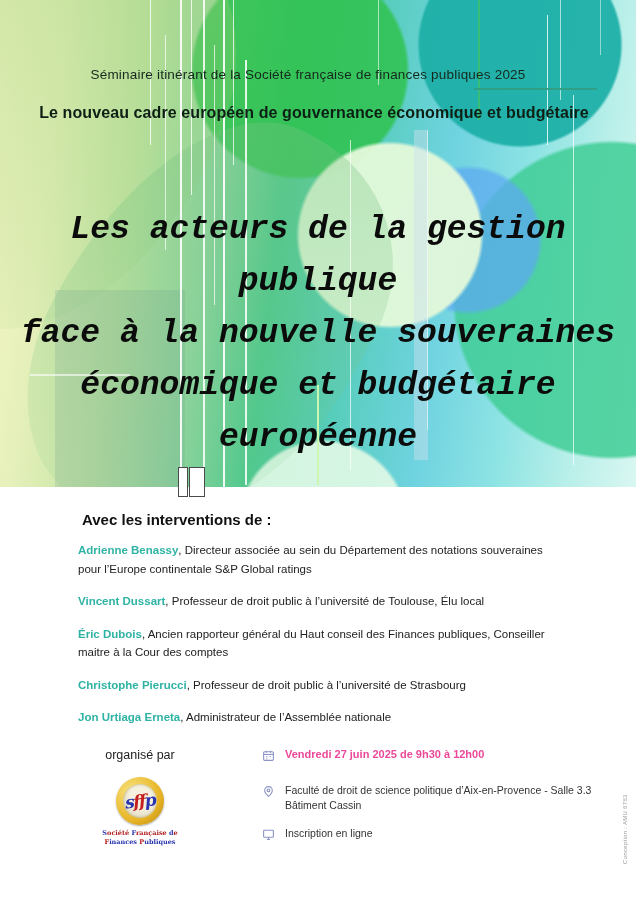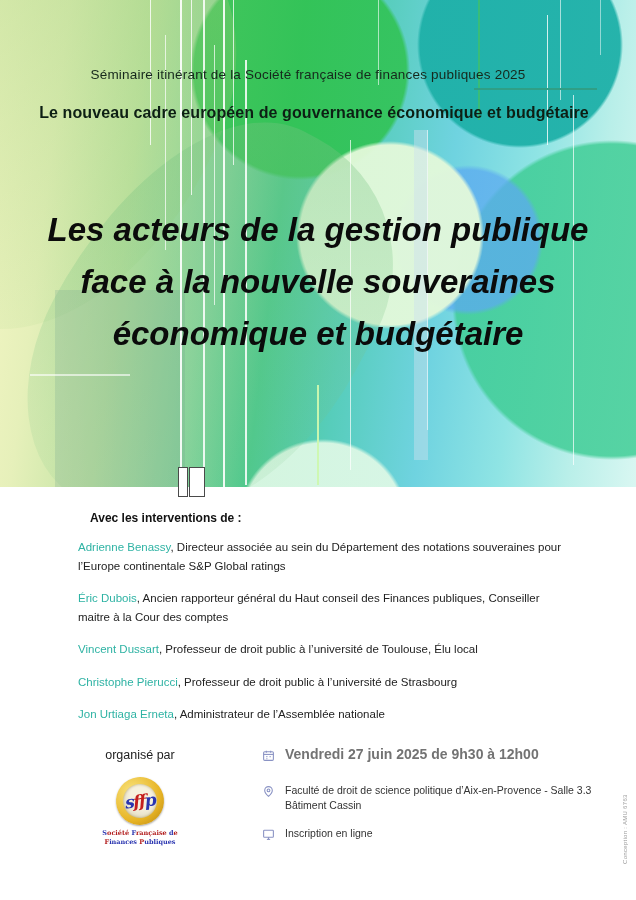--- a/index.html
+++ b/index.html
@@ -32,36 +32,36 @@
   .blue-band{position:absolute;left:414px;top:130px;width:14px;height:330px;background:rgba(205,224,238,.45);}
   .vline,.hline{position:absolute;pointer-events:none;}
 
   
   .hdr1{position:absolute;left:0;right:20px;top:67px;text-align:center;
     font-size:13.5px;color:#16281c;letter-spacing:.2px;}
   .hdr2{position:absolute;left:0;right:8px;top:104px;text-align:center;
     font-size:16px;font-weight:bold;color:#0d1f14;letter-spacing:.1px;}
   .accent-rule{position:absolute;left:474px;top:88px;width:123px;height:2px;background:#2f9f86;}
   .main-title{position:absolute;left:0;right:0;top:204px;text-align:center;
-    font-family:Liberation Sans, sans-serif;font-style:italic;font-weight:bold;
+    font-family:Liberation Mono, monospace;font-style:italic;font-weight:bold;
     font-size:33px;line-height:52px;color:#0b0b0b;}
 
   
   .tr-box{position:absolute;left:78px;top:467px;width:97px;height:28px;background:#fff;
     border:1.4px solid #4a4a4a;display:flex;align-items:center;justify-content:center;
     font-size:14px;color:#2a2a2a;letter-spacing:.2px;}
   .tr-strip{position:absolute;top:467px;height:28px;background:#fff;border:1.2px solid #4a4a4a;}
   .tr-strip.s1{left:178px;width:8px;}
   .tr-strip.s2{left:189px;width:14px;}
 
   
   .speakers{position:absolute;left:78px;top:511px;width:486px;}
-  .speakers .heading{font-size:12px;font-weight:bold;color:#111;margin:0 0 13px 12px;}
+  .speakers .heading{font-size:15px;font-weight:bold;color:#111;margin:0 0 13px 4px;}
   .speaker{font-size:11.5px;line-height:18.5px;margin:0 0 14px 0;color:#222;}
-  .speaker .name{font-weight:normal;color:#2fb3a4;}
+  .speaker .name{font-weight:bold;color:#2fb3a4;}
 
   
   .organized{position:absolute;left:85px;top:748px;width:110px;text-align:center;font-size:12.5px;color:#222;}
   .coin{position:absolute;left:116px;top:777px;width:48px;height:48px;border-radius:50%;transform:rotate(-6deg);
     background:radial-gradient(circle at 35% 30%,#f9e47e,#e7b425 62%,#b5820f 100%);
     box-shadow:0 1px 2px rgba(0,0,0,.35);display:flex;align-items:center;justify-content:center;}
   .coin-inner{width:34px;height:34px;border-radius:50%;
     background:radial-gradient(circle at 60% 35%,#f6f1de 0 40%,#e8e2ca 70%,#d9d2b4 100%);
     box-shadow:inset 0 0 3px rgba(120,90,10,.5);
     display:flex;align-items:center;justify-content:center;}
@@ -73,21 +73,21 @@
     font-family:"DejaVu Serif",serif;font-size:6.5px;line-height:9px;font-weight:bold;}
   .logo-caption .l1{color:#b32020;}
   .logo-caption .l1 .cap{color:#2a35b0;}
   .logo-caption .l2{color:#2a35b0;}
   .logo-caption .l2 .cap{color:#b32020;}
 
   .info{position:absolute;left:262px;top:747px;width:330px;}
   .info-row{display:flex;margin-bottom:13px;}
   .info-icon{width:23px;flex:0 0 23px;padding-top:1px;color:#8a93c4;}
   .info-text{font-size:10.5px;line-height:15px;color:#333;}
-  .info-row.date .info-text{font-size:14px;font-weight:bold;color:#737373;line-height:15px;}
+  .info-row.date .info-text{font-size:11px;font-weight:bold;color:#ec4899;line-height:15px;}
   .info-row.date{margin-bottom:17px;}
   .url{color:#333;text-decoration:none;}
 
   .credit{position:absolute;right:8px;top:764px;height:100px;
     writing-mode:vertical-rl;transform:rotate(180deg);
     font-size:6px;color:#999;letter-spacing:.3px;}
 </style>
 </head>
 <body>
 
@@ -121,31 +121,32 @@
 
     <div class="accent-rule"></div>
 
     <div class="hdr1">Séminaire itinérant de la Société française de finances publiques 2025</div>
     <div class="hdr2">Le nouveau cadre européen de gouvernance économique et budgétaire</div>
 
     <div class="main-title">
       <span>Les acteurs de la gestion publique</span><br>
       <span>face à la nouvelle souveraines</span><br>
       <span>économique et budgétaire</span><br>
+      <span>européenne</span>
     </div>
   </div>
 
   <div class="tr-strip s1"></div>
   <div class="tr-strip s2"></div>
 
   <div class="speakers">
     <p class="heading">Avec les interventions de :</p>
     <p class="speaker"><span class="name">Adrienne Benassy</span><span>, Directeur associée au sein du Département des notations souveraines pour l’Europe continentale S&amp;P Global ratings</span></p>
+    <p class="speaker"><span class="name">Vincent Dussart</span><span>, Professeur de droit public à l’université de Toulouse, Élu local</span></p>
     <p class="speaker"><span class="name">Éric Dubois</span><span>, Ancien rapporteur général du Haut conseil des Finances publiques, Conseiller maitre à la Cour des comptes</span></p>
-    <p class="speaker"><span class="name">Vincent Dussart</span><span>, Professeur de droit public à l’université de Toulouse, Élu local</span></p>
     <p class="speaker"><span class="name">Christophe Pierucci</span><span>, Professeur de droit public à l’université de Strasbourg</span></p>
     <p class="speaker"><span class="name">Jon Urtiaga Erneta</span><span>, Administrateur de l’Assemblée nationale</span></p>
   </div>
 
   <div class="organized">organisé par</div>
   <div class="coin">
     <div class="coin-inner">
       <span class="coin-letters"><span class="blue">s</span><span class="red">ff</span><span class="blue">p</span></span>
     </div>
   </div>

